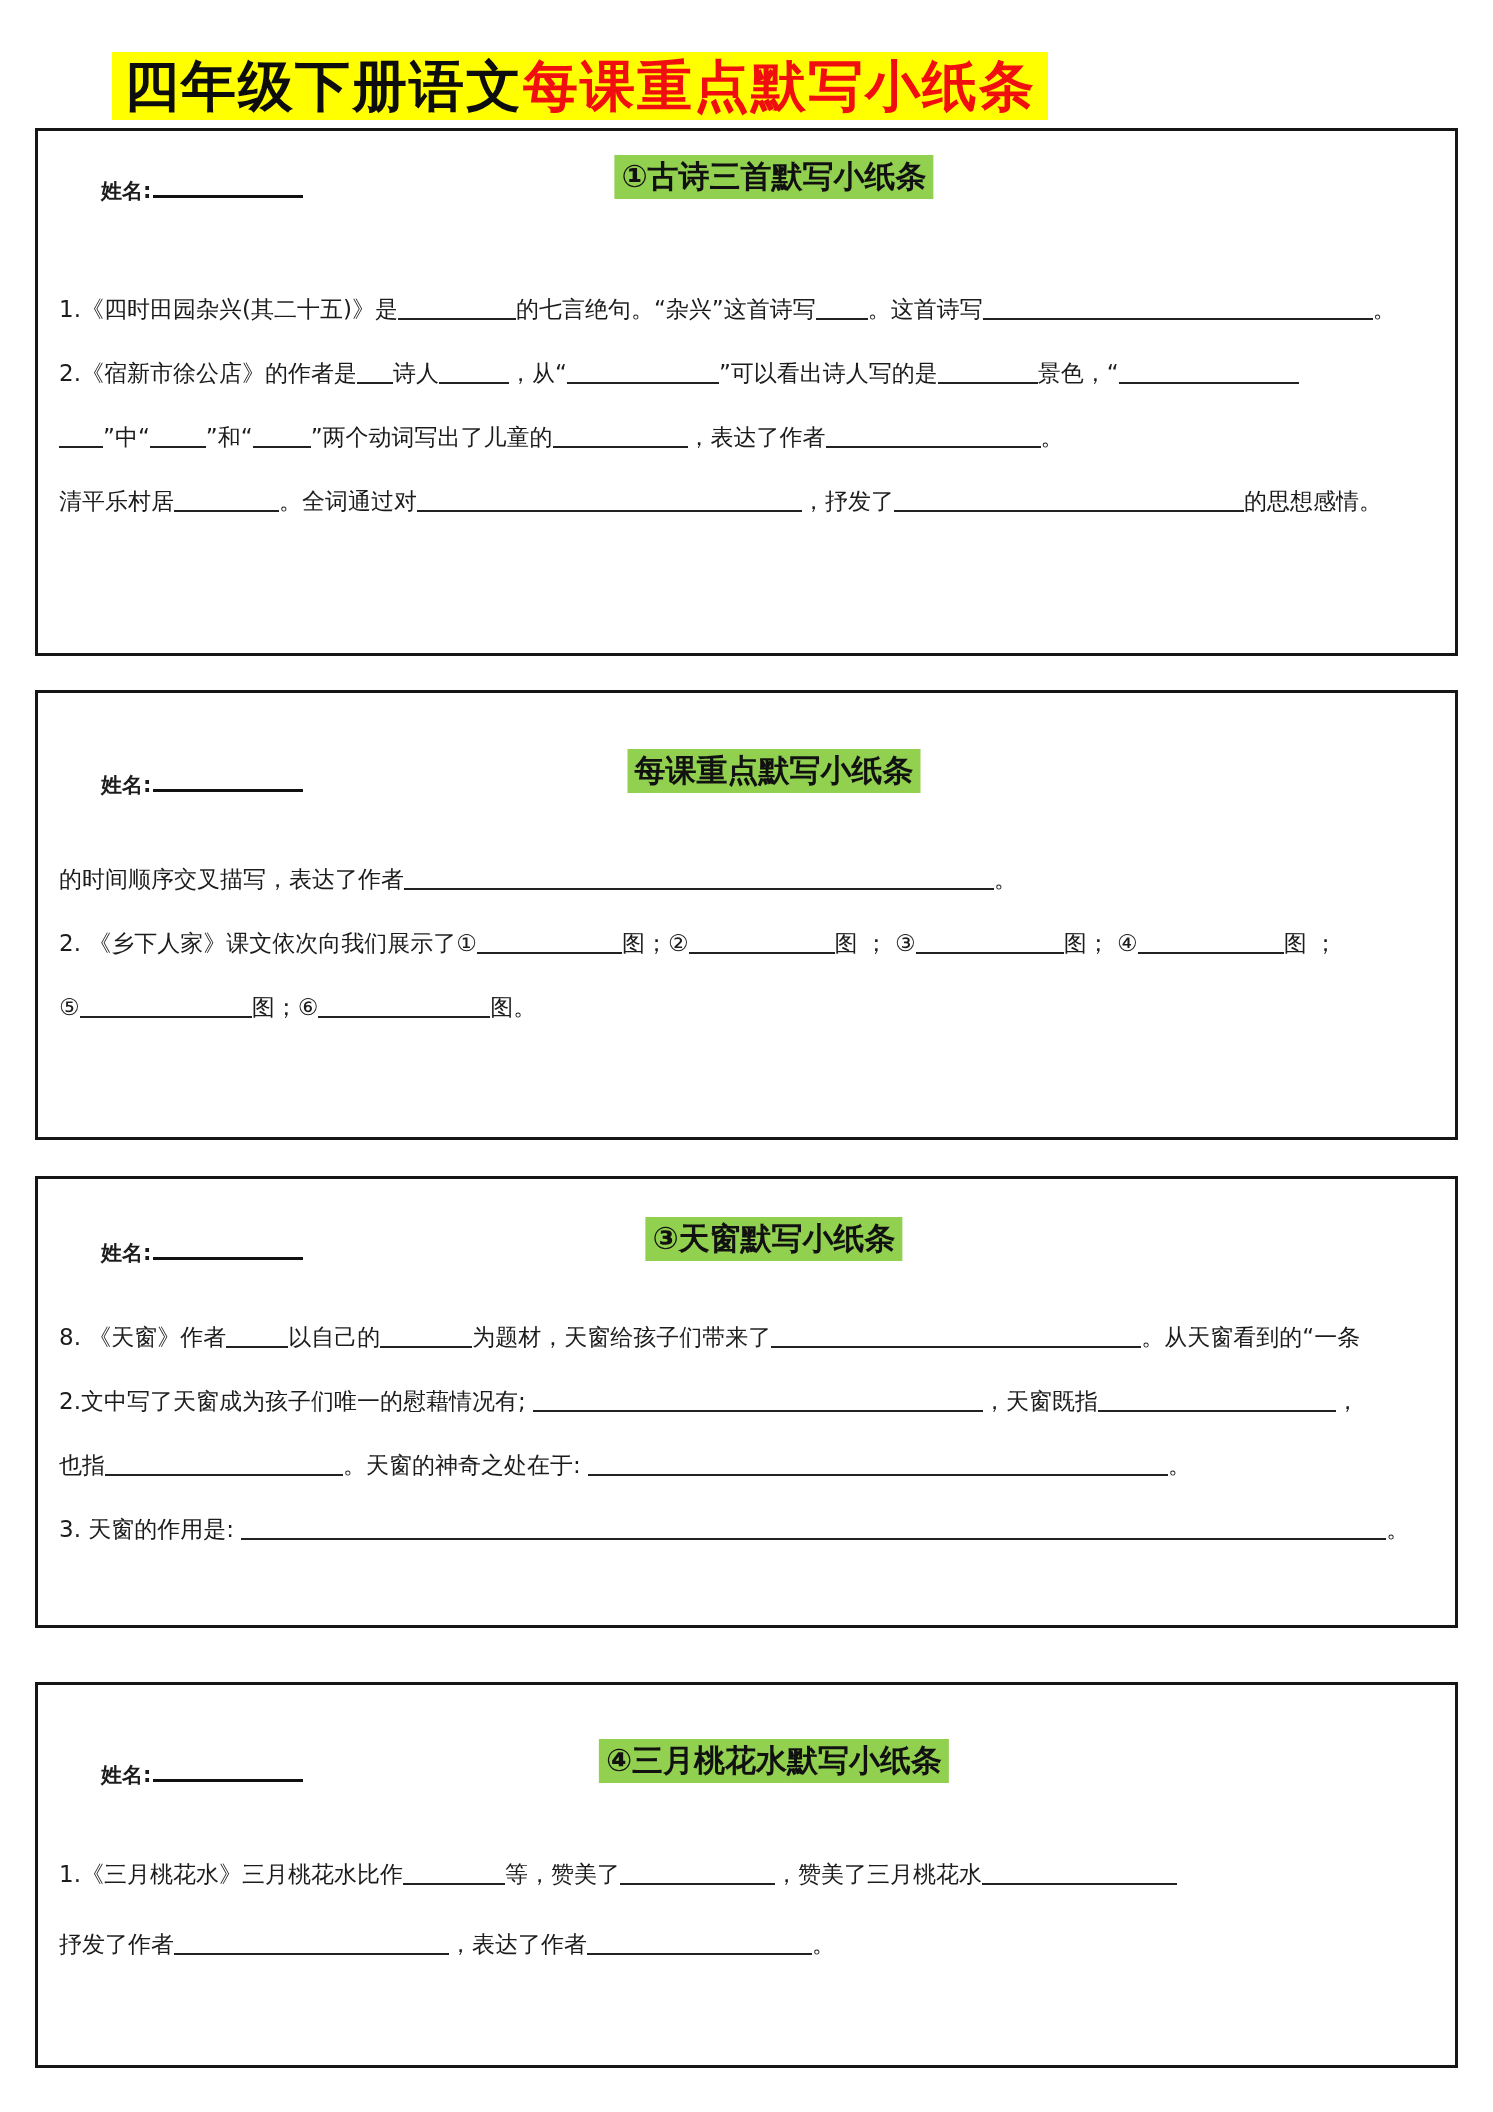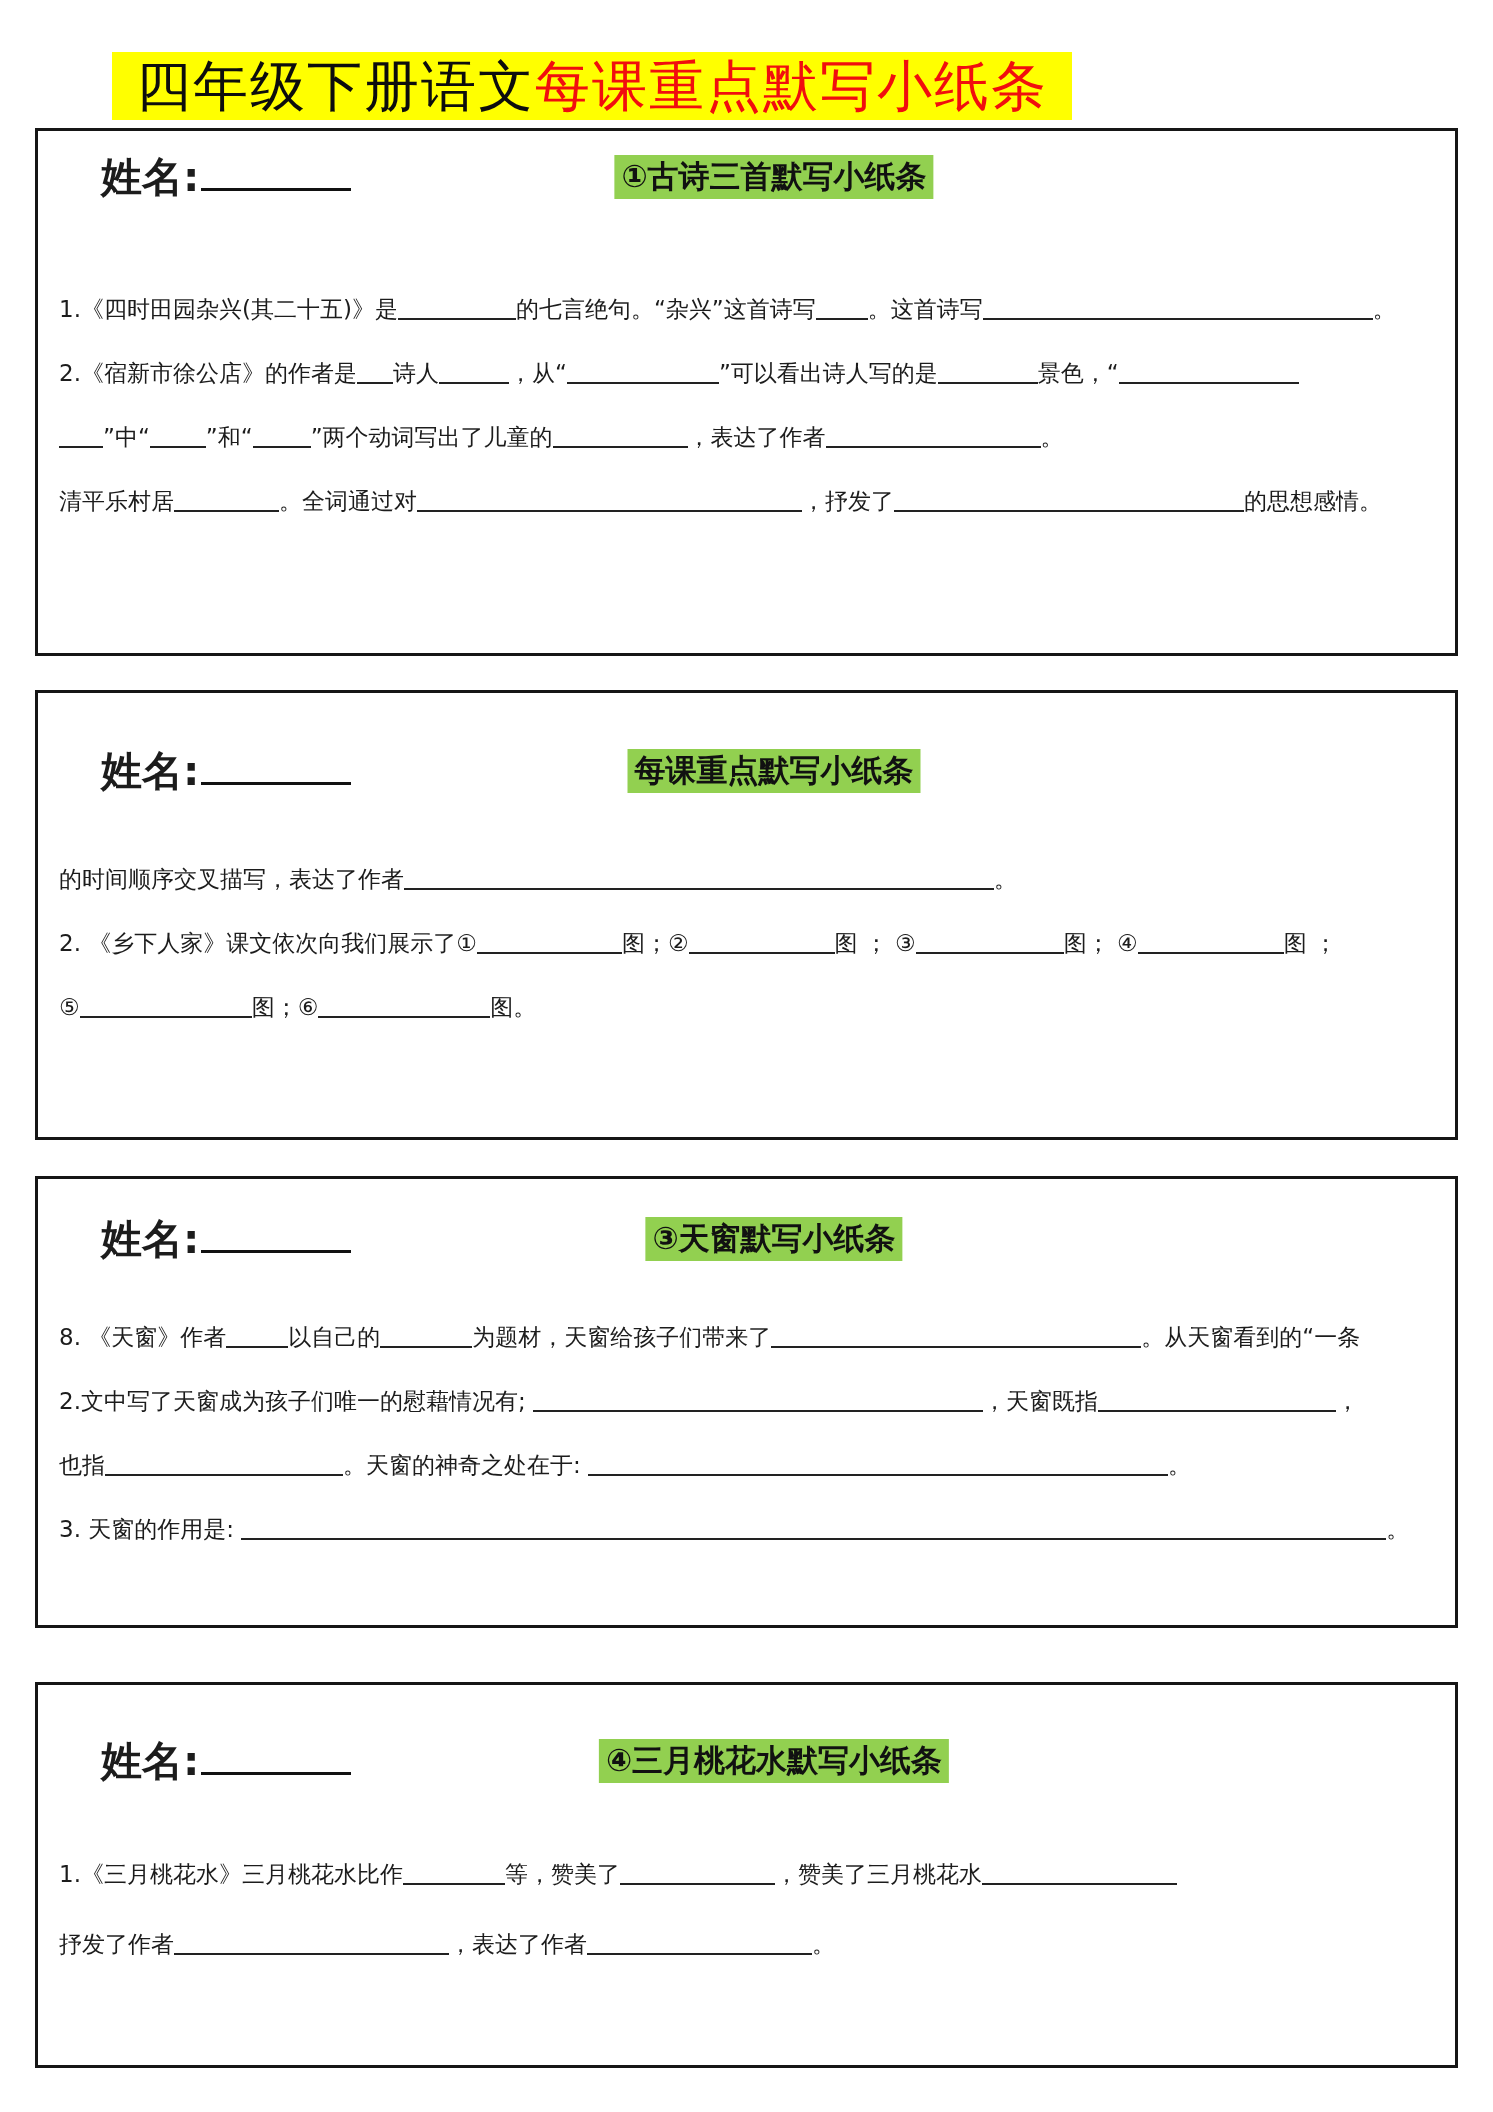--- a/index.html
+++ b/index.html
@@ -4,39 +4,39 @@
 <style>
   html,body{margin:0;padding:0}
   body{
     width:1493px;height:2112px;position:relative;background:#ffffff;
     font-family:"DejaVu Sans","Liberation Sans",sans-serif;
     color:var(--ink,#1c1c1c);overflow:hidden;
   }
   .page-title{
     position:absolute;left:112px;top:52px;
     background:var(--yellow,#ffff00);
-    font-size:55px;font-weight:400;line-height:66px;
-    padding:1px 24px;letter-spacing:2px;white-space:nowrap;
+    font-size:55px;font-weight:700;line-height:66px;
+    padding:1px 12px;letter-spacing:2px;white-space:nowrap;
   }
   .t-black{color:#0d0d0d}
   .t-red{color:var(--red,#f10e0e)}
   .box{
     position:absolute;left:35px;width:1423px;box-sizing:border-box;
     border:3px solid #161616;background:#fff;padding:0 21px;
   }
   .b1{top:128px;height:528px}
   .b2{top:690px;height:450px}
   .b3{top:1176px;height:452px}
   .b4{top:1682px;height:386px}
   .hdr{position:relative;height:48px}
   .b1 .hdr{margin-top:26px}
   .b2 .hdr{margin-top:58px}
   .b3 .hdr{margin-top:40px}
   .b4 .hdr{margin-top:56px}
-  .name-field{position:absolute;left:42px;bottom:0;font-size:41px;font-weight:700;white-space:nowrap}
+  .name-field{position:absolute;left:42px;bottom:0;font-size:21px;font-weight:700;white-space:nowrap}
   .name-line{display:inline-block;width:150px;height:10px;border-bottom:3px solid #111;margin-left:2px}
   .sec-title{
     position:absolute;left:52%;transform:translateX(-50%);bottom:6px;
     background:var(--green,#92d050);color:#111;
     font-size:31px;font-weight:700;padding:1px 7px;white-space:nowrap;
   }
   .b1 .lines{margin-top:72px}
   .b2 .lines{margin-top:48px}
   .b3 .lines{margin-top:38px}
   .b4 .lines{margin-top:50px}

